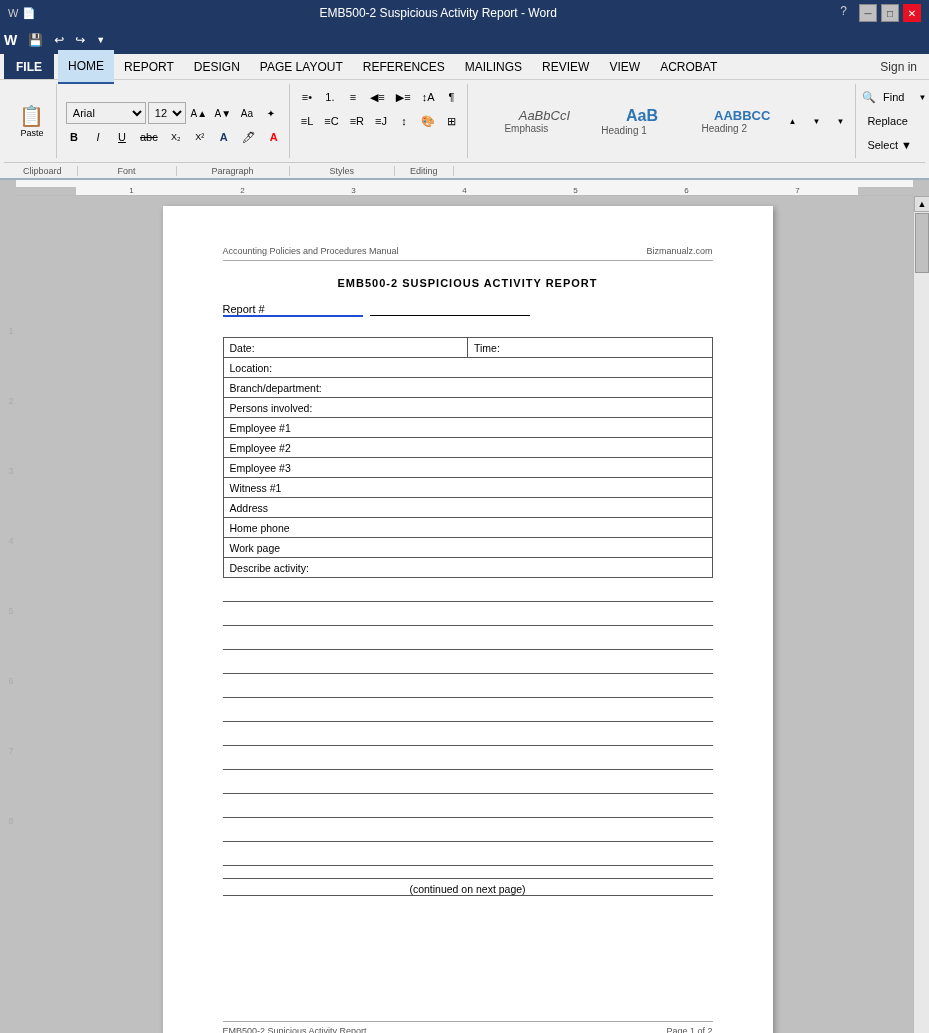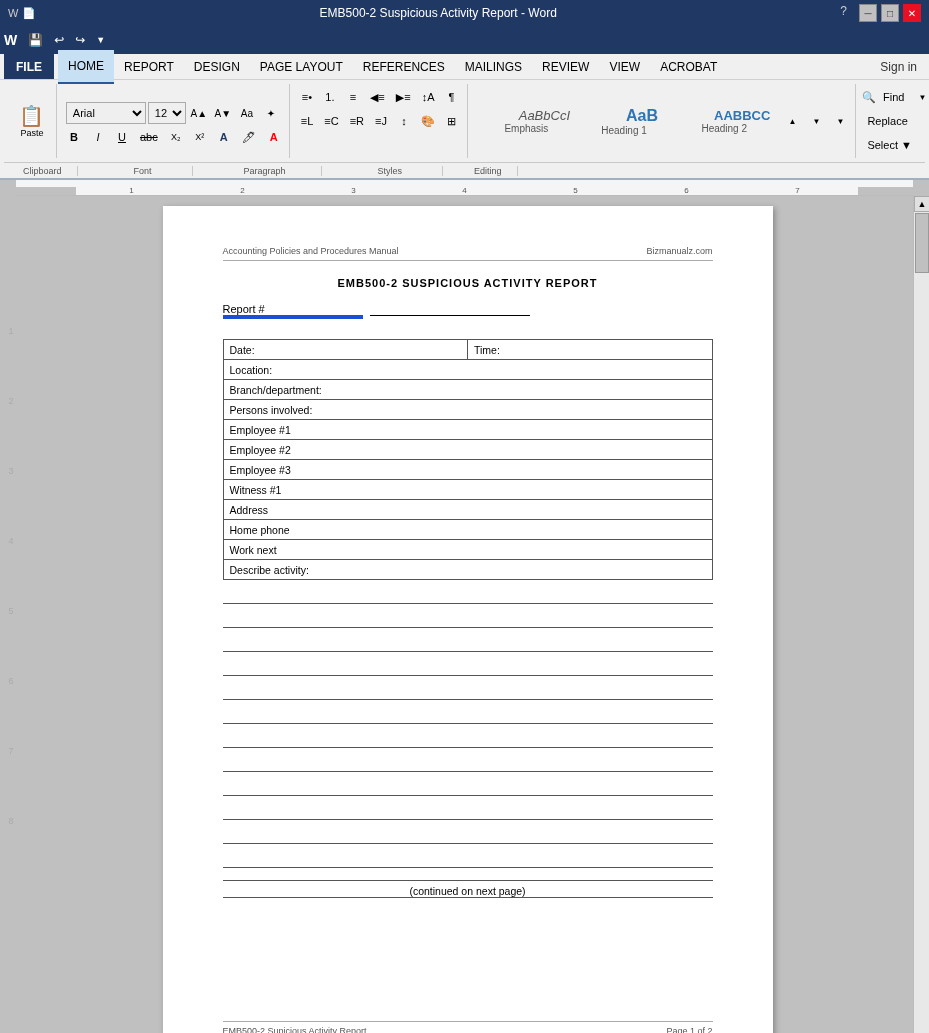--- a/index.html
+++ b/index.html
@@ -187,21 +187,21 @@
       margin-bottom: 14px;
       color: #000;
     }
 
     
     .report-line {
       font-size: 11px;
       margin-bottom: 20px;
       color: #000;
     }
-    .report-line span { border-bottom: 4px solid #1d4ed8; display: inline-block; width: 140px; }
+    .report-line span { border-bottom: 2px solid #1d4ed8; display: inline-block; width: 140px; }
 
     
     .form-table {
       width: 100%;
       border-collapse: collapse;
       font-size: 10.5px;
     }
     .form-table td {
       border: 1px solid #555;
       padding: 3px 6px;
@@ -253,21 +253,21 @@
       cursor: pointer;
       padding: 2px 3px;
       background: transparent;
       border: 1px solid transparent;
     }
 
     
     .ribbon-labels-row {
       display: flex;
       align-items: flex-end;
-      gap: 16px;
+      gap: 0;
       font-size: 9px;
       color: #555;
       padding: 0 4px;
       border-top: 1px solid #c8c8c8;
       height: 14px;
     }
     .ribbon-label-section {
       padding: 0 15px;
       border-right: 1px solid #c8c8c8;
     }
@@ -506,21 +506,21 @@
           <tr>
             <td colspan="2" class="label-cell">Address</td>
           </tr>
 
 
           <tr>
             <td colspan="2" class="label-cell">Home phone</td>
           </tr>
 
           <tr>
-            <td colspan="2" class="label-cell">Work next</td>
+            <td colspan="2" class="label-cell">Work page</td>
           </tr>
 
           <tr>
             <td colspan="2" class="label-cell">Describe activity:</td>
           </tr>
         </tbody>
       </table>
 
       <div style="margin-top:4px;">
         <div class="activity-line"></div>

